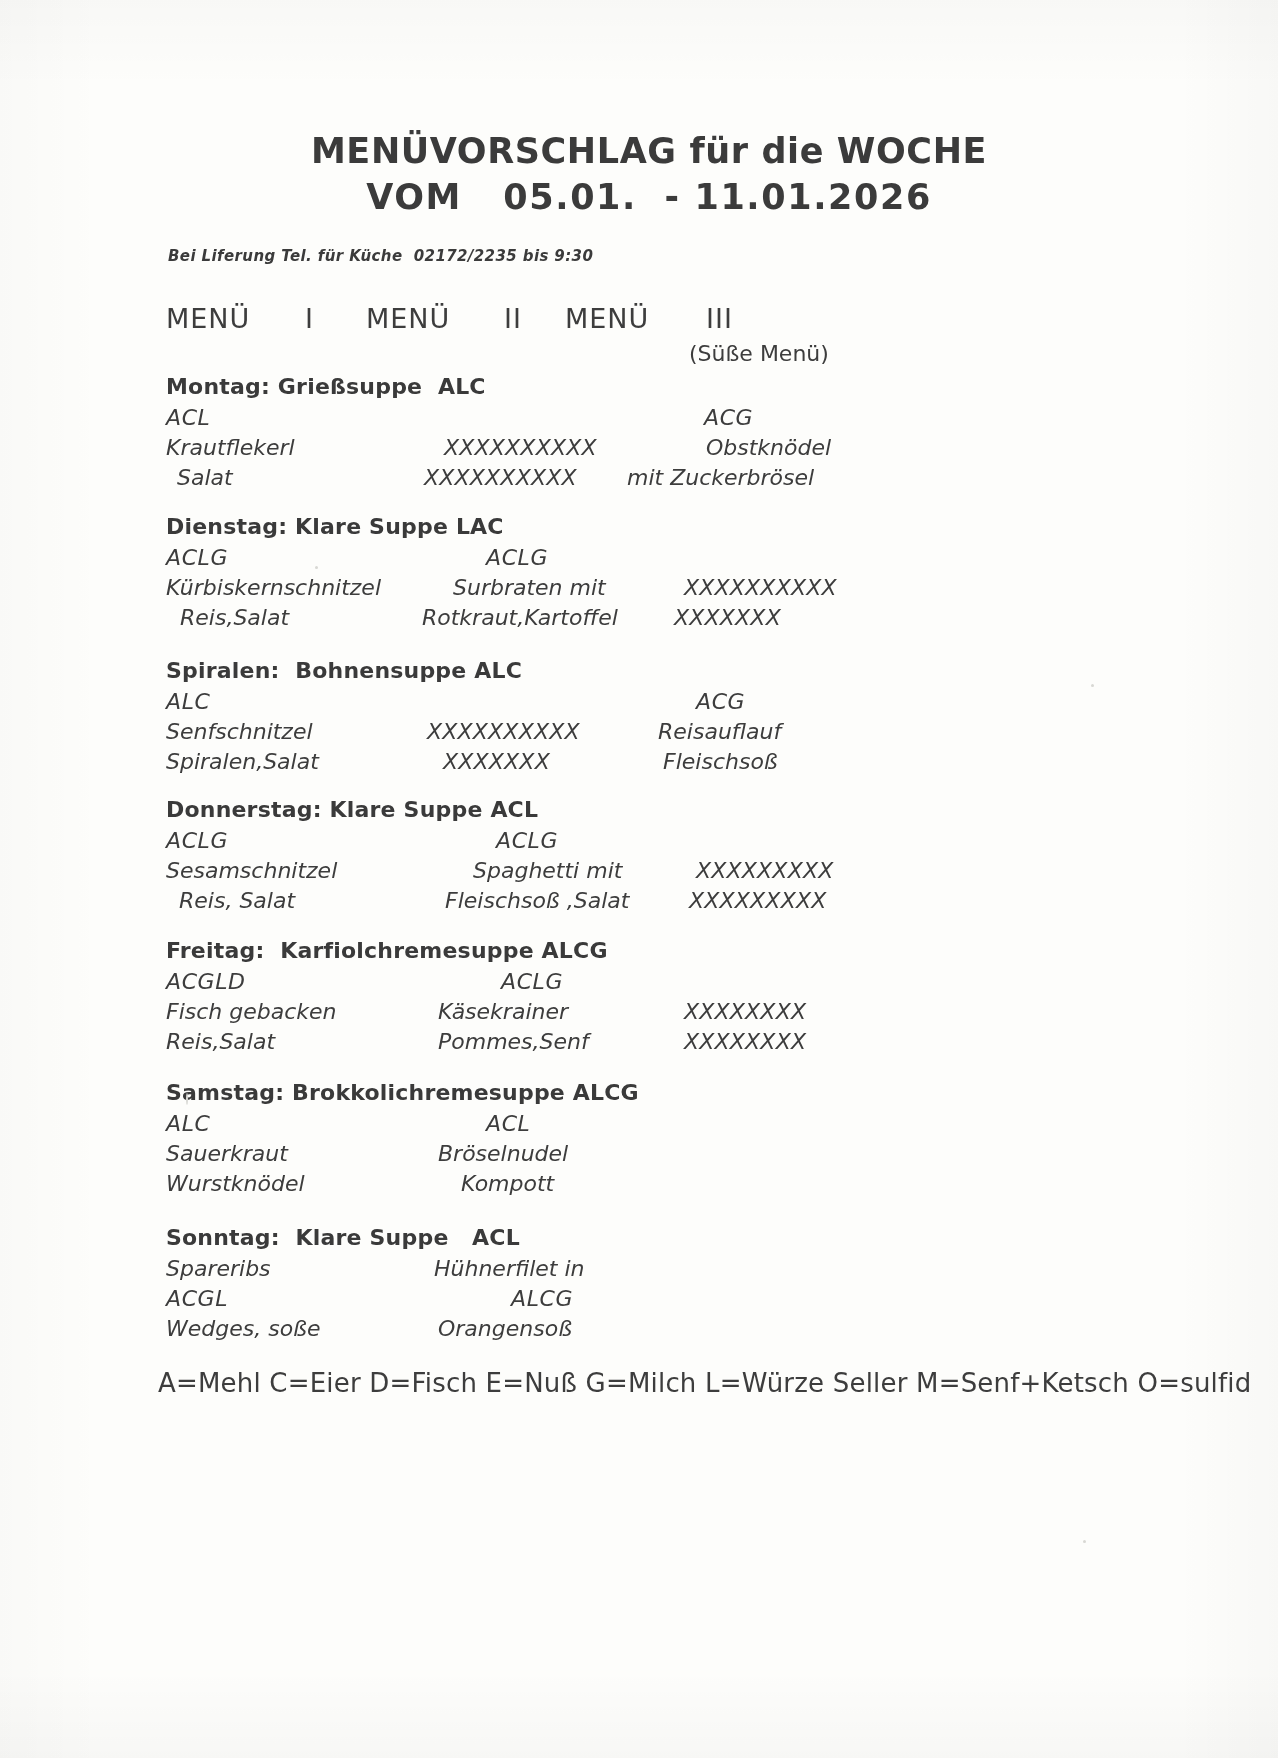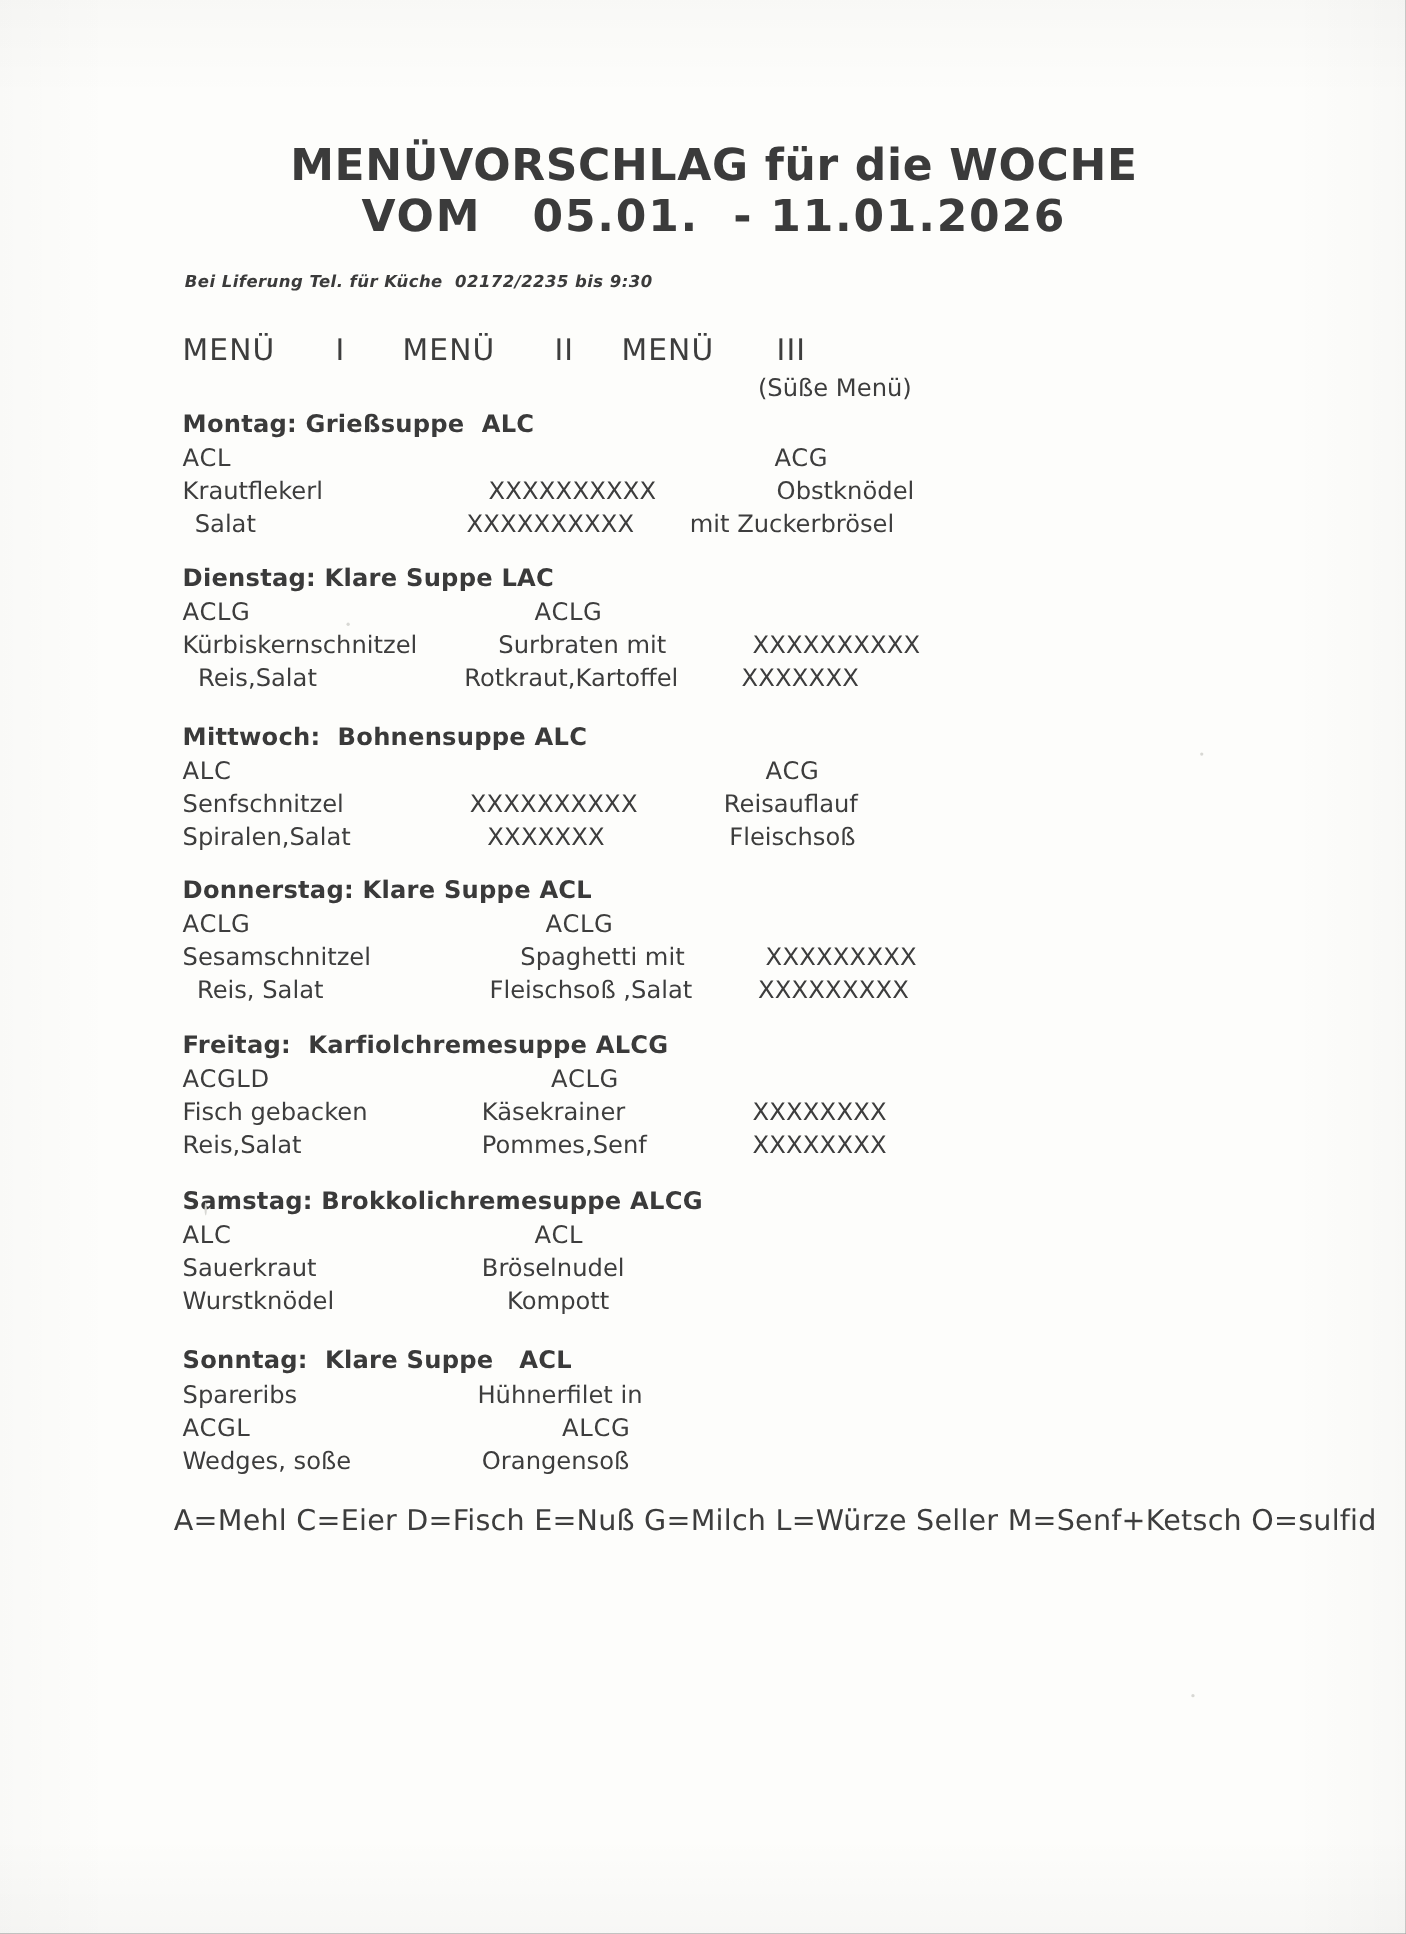--- a/index.html
+++ b/index.html
@@ -33,21 +33,21 @@
   .title-block {
     position: absolute;
     left: 0;
     top: 128px;
     width: 1278px;
     text-align: center;
   }
   .title-line {
     font-family: "DejaVu Sans", sans-serif;
     font-weight: bold;
-    font-size: 40px;
+    font-size: 35px;
     letter-spacing: 0.6px;
     color: #3b3b3b;
     line-height: 46px;
     white-space: pre;
     padding-left: 20px;
   }
   .title-line.l2 {
     letter-spacing: 1.6px;
   }
 
@@ -107,20 +107,21 @@
     height: 31px;
     font-size: 22px;
     font-weight: bold;
     letter-spacing: 0.2px;
     color: #3a3a3a;
     white-space: pre;
   }
   .row {
     position: relative;
     height: 30px;
+    font-style: italic;
   }
   .cell {
     position: absolute;
     top: 0;
     font-size: 22px;
     color: #3d3d3d;
     white-space: pre;
   }
   .c1 { left: 0px; }
   .c2 { left: 265px; }
@@ -201,21 +202,21 @@
         <span class="cell xs" style="left:518px;">XXXXXXXXXX</span>
       </div>
       <div class="row">
         <span class="cell" style="left:14px;">Reis,Salat</span>
         <span class="cell" style="left:256px;">Rotkraut,Kartoffel</span>
         <span class="cell xs" style="left:508px;">XXXXXXX</span>
       </div>
     </div>
 
     <div class="day" style="top:658px;">
-      <div class="day-head">Mittwoch:  Bohnensuppe ALC</div>
+      <div class="day-head">Spiralen:  Bohnensuppe ALC</div>
       <div class="row">
         <span class="cell c1 code">ALC</span>
         <span class="cell c2 code"></span>
         <span class="cell code" style="left:530px;">ACG</span>
       </div>
       <div class="row">
         <span class="cell c1">Senfschnitzel</span>
         <span class="cell xs" style="left:261px;">XXXXXXXXXX</span>
         <span class="cell" style="left:492px;">Reisauflauf</span>
       </div>

